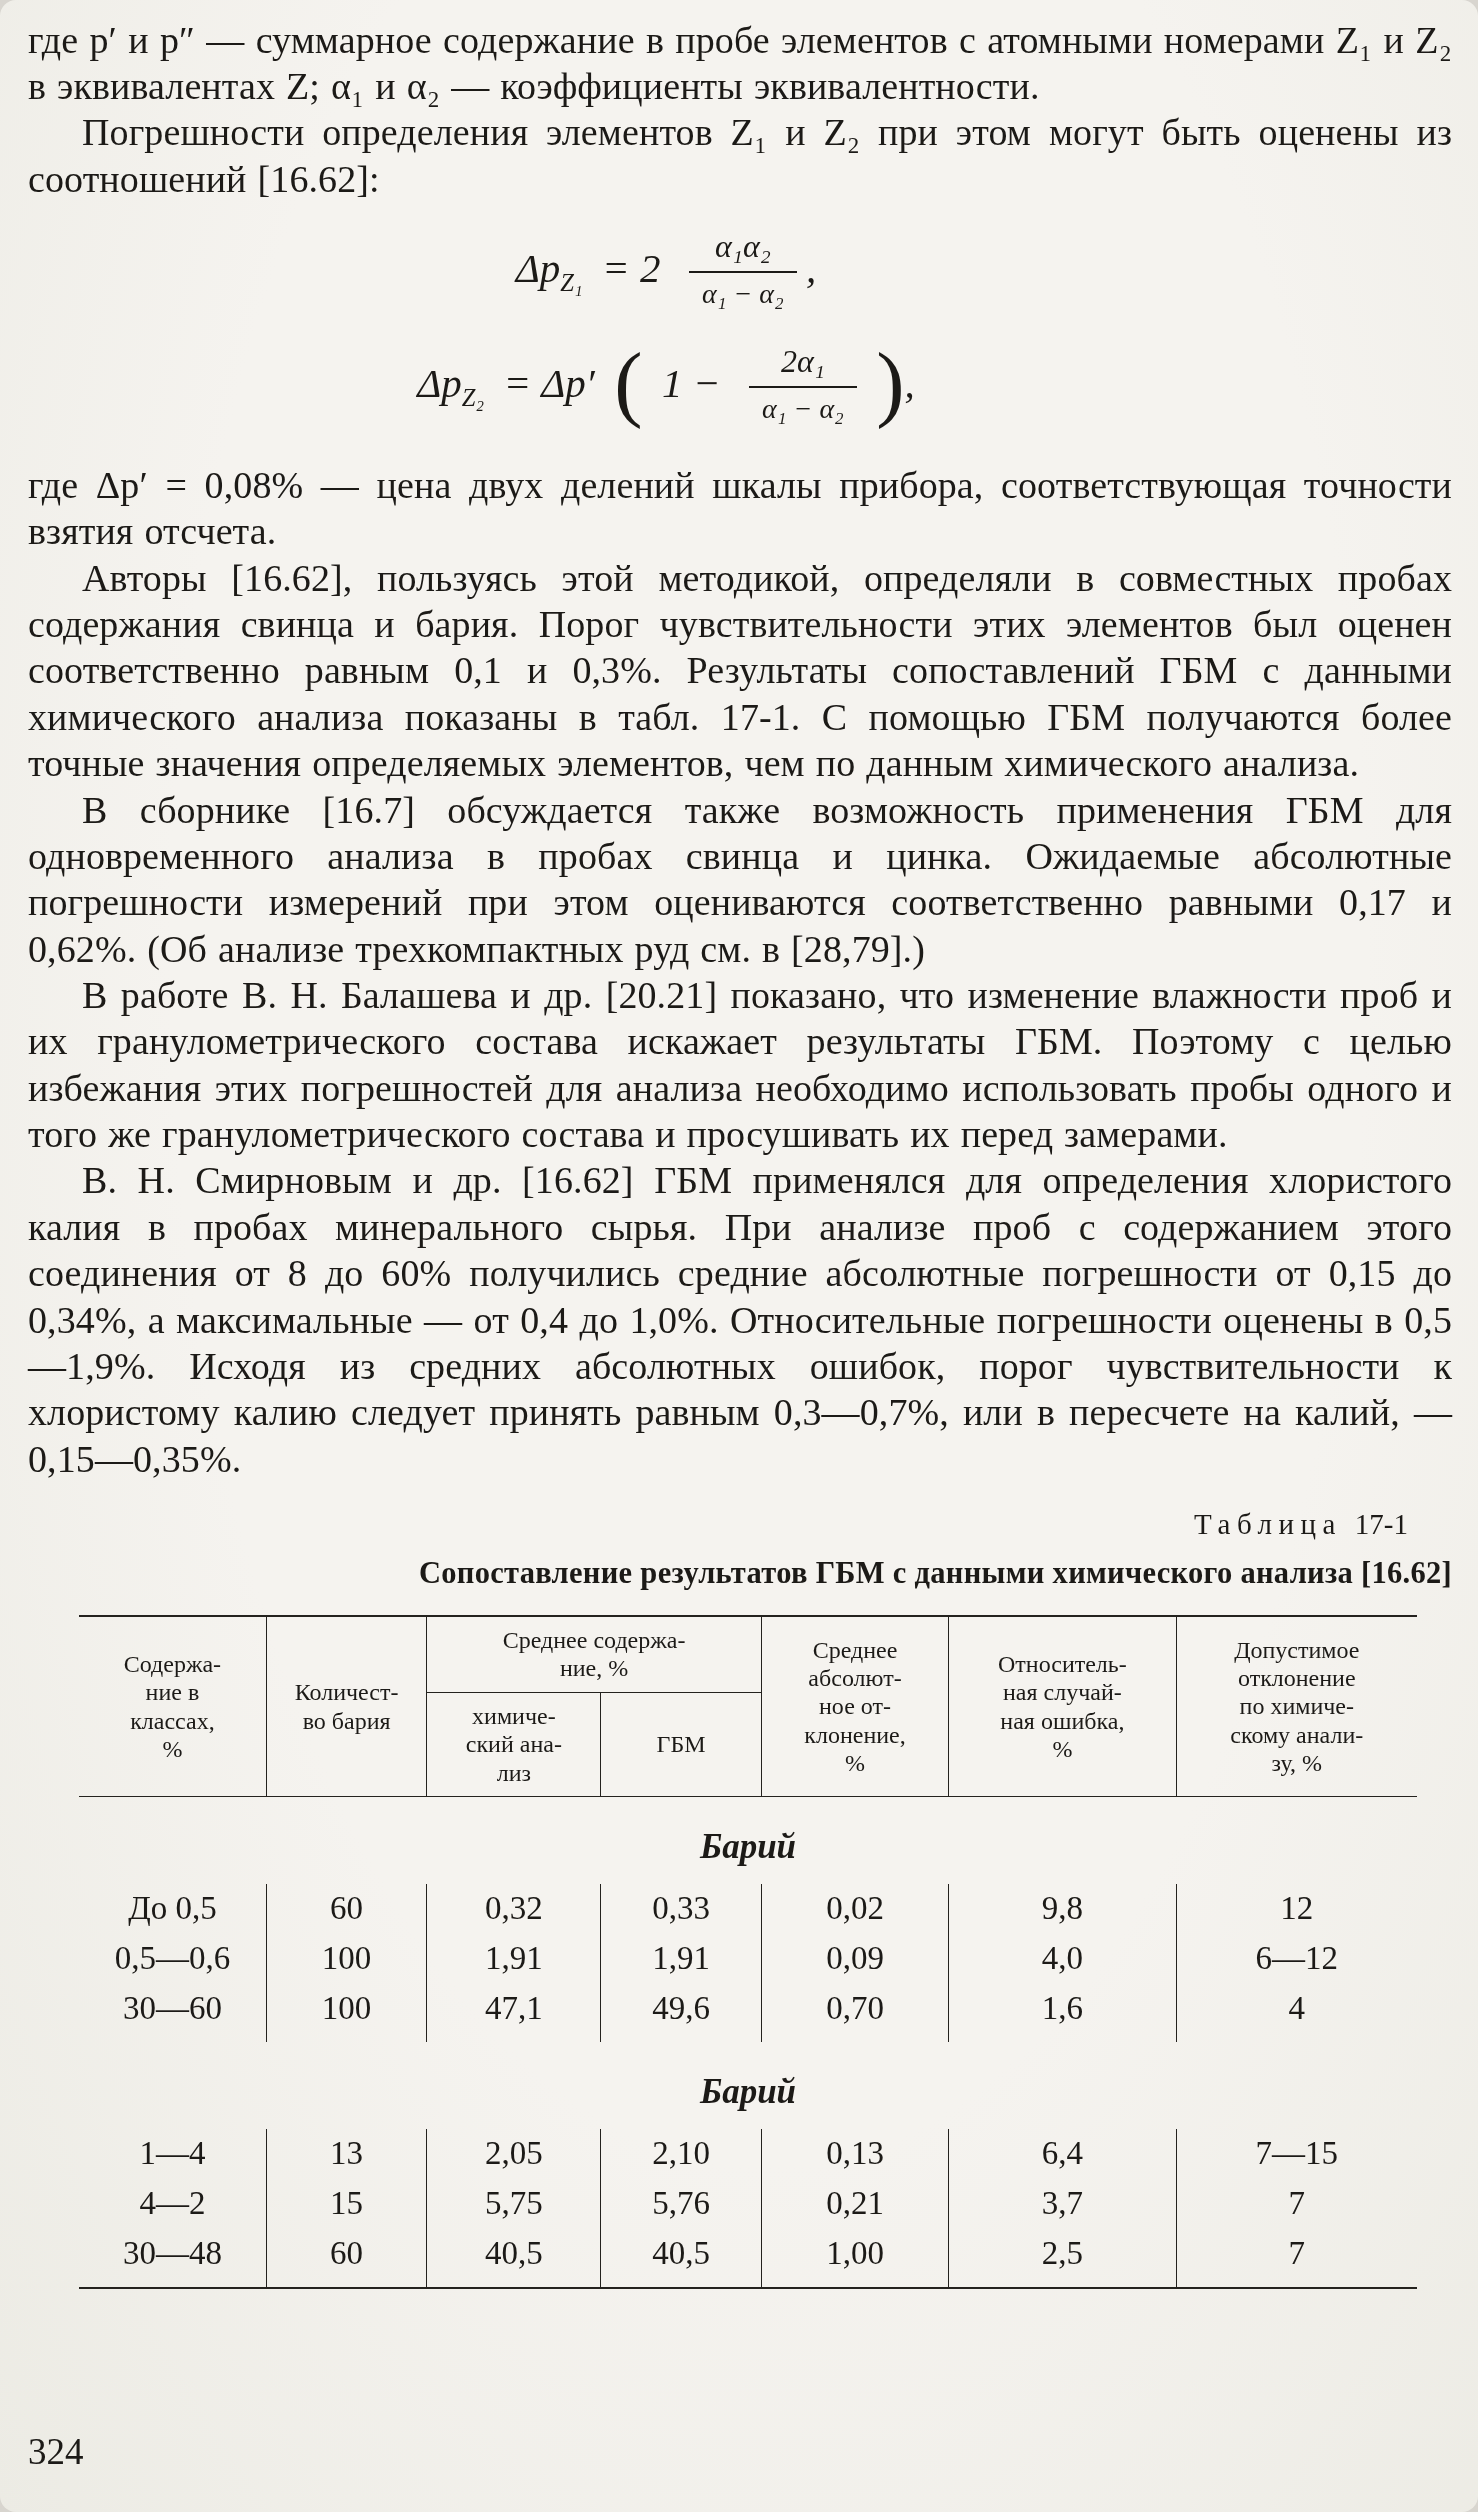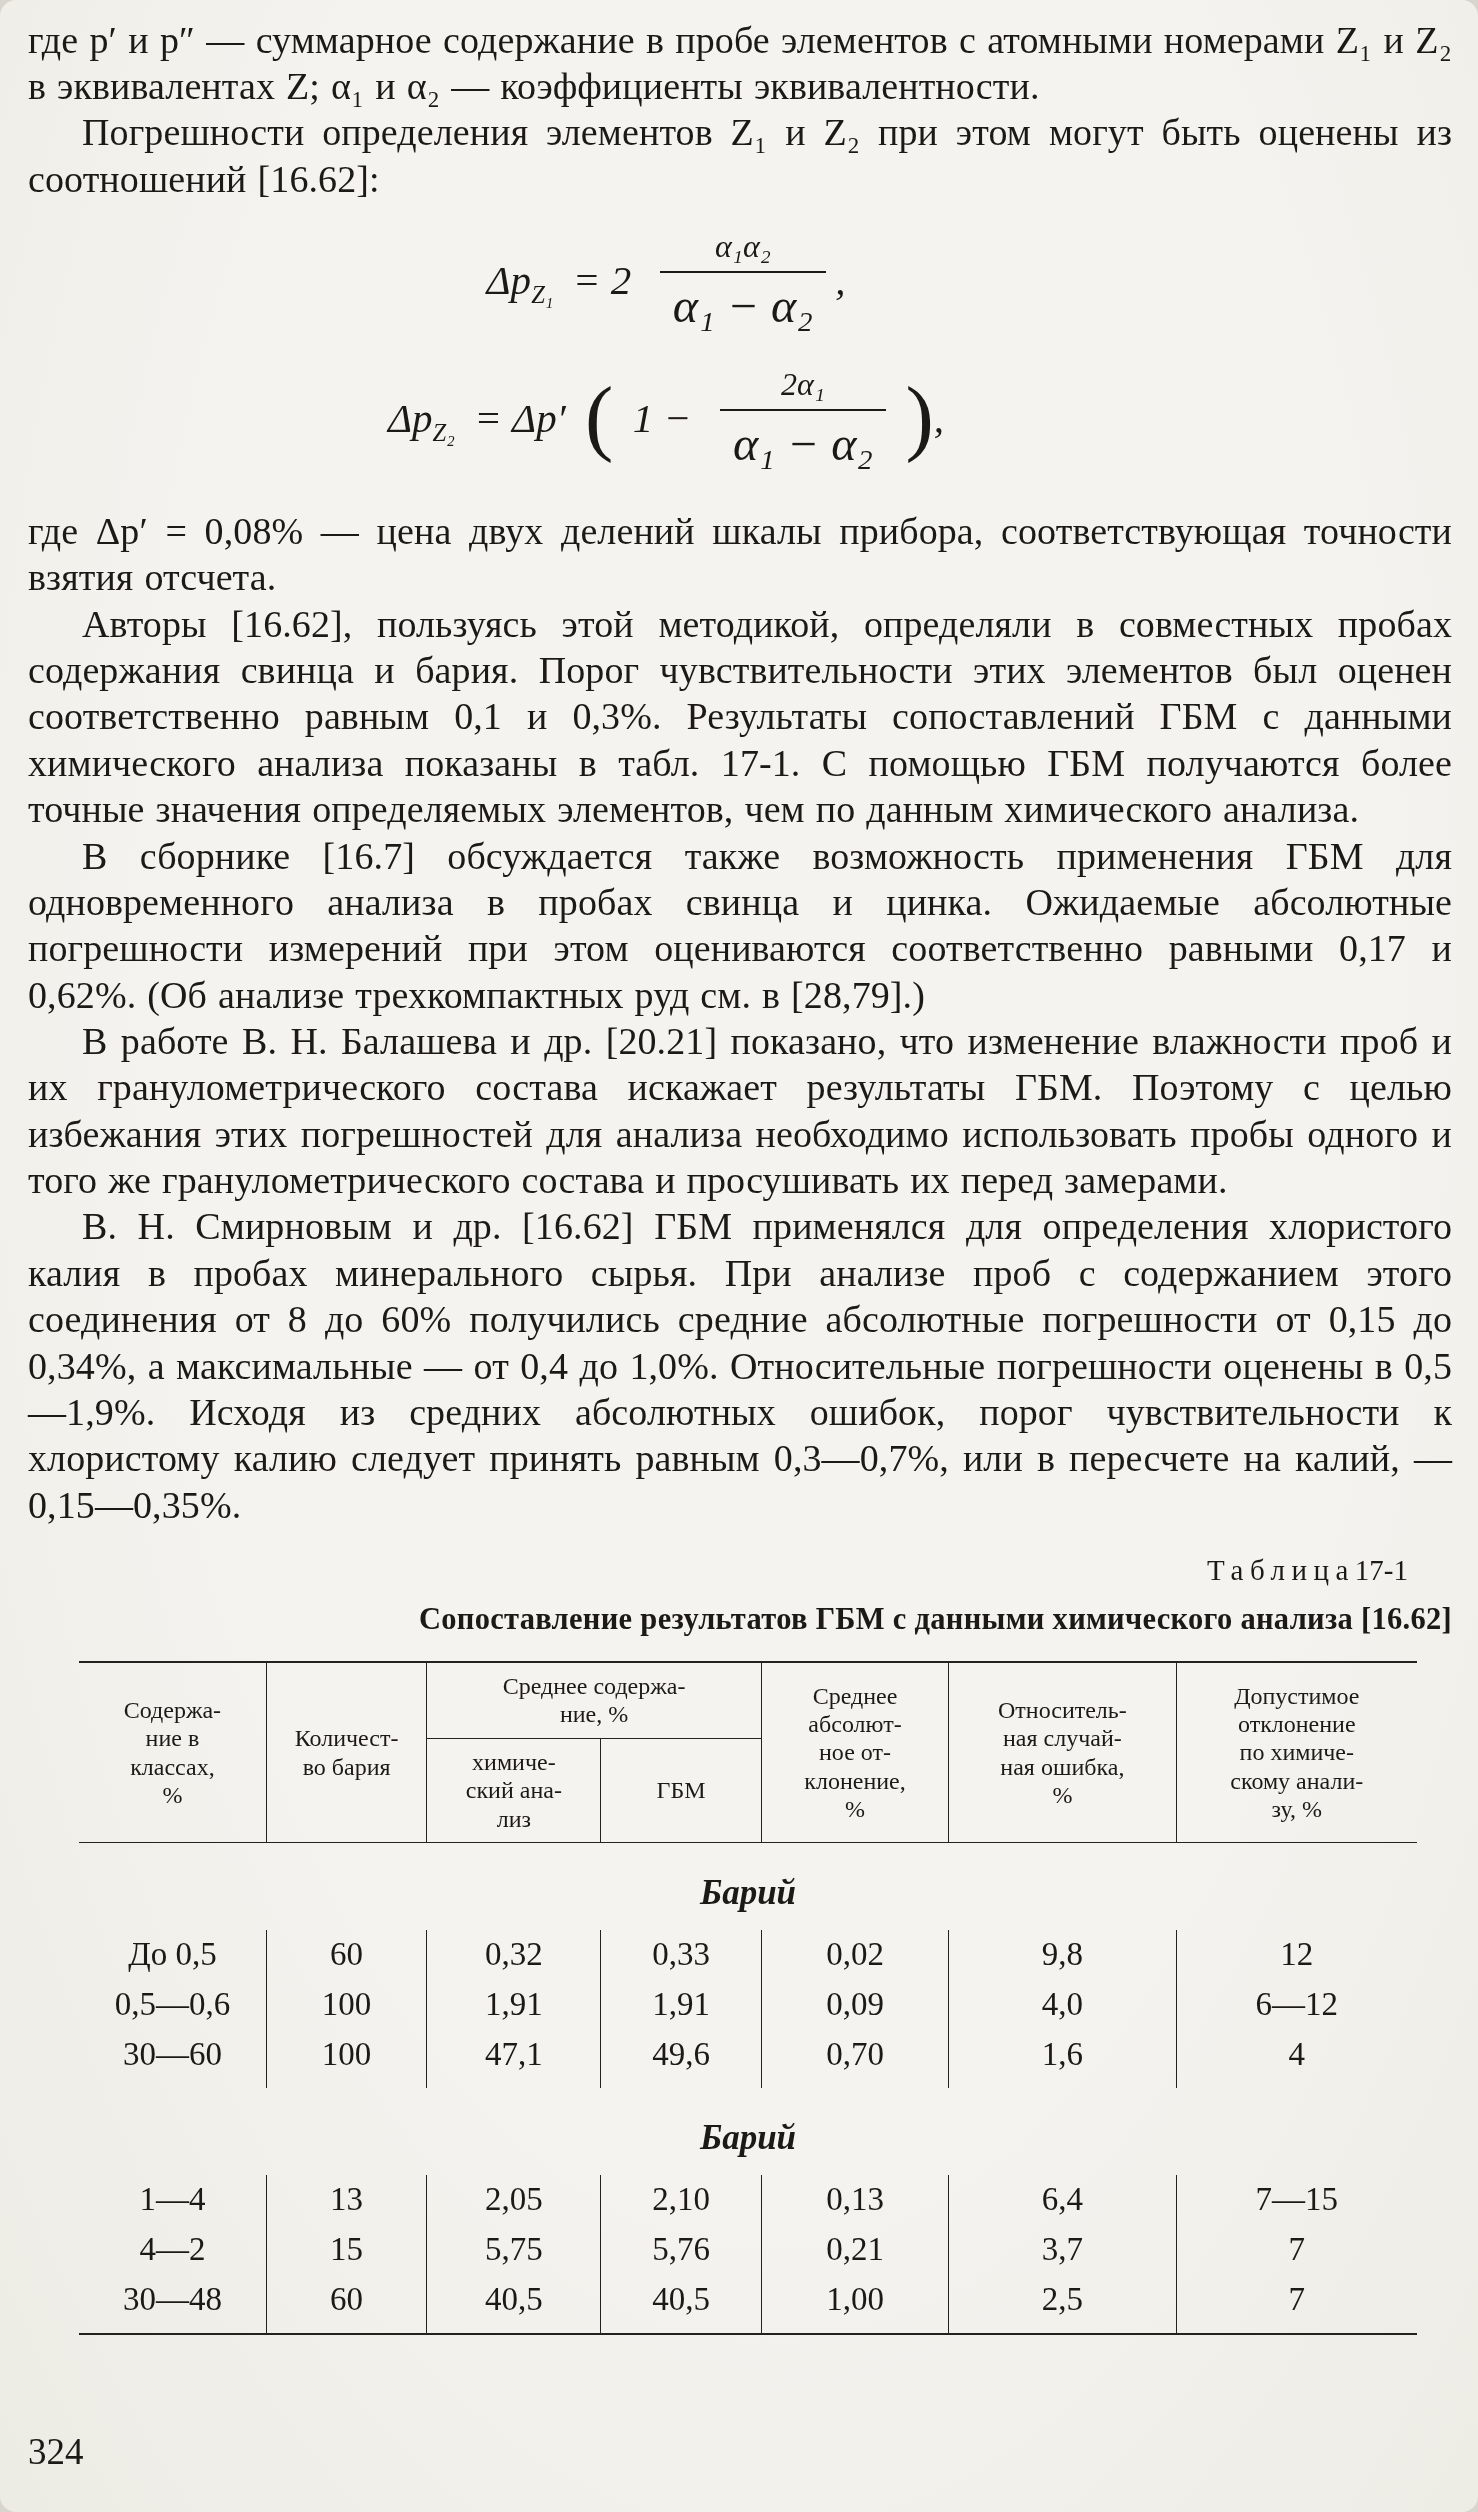--- a/index.html
+++ b/index.html
@@ -49,39 +49,39 @@
   }
   .frac .num {
     display: block;
     padding: 0 13px 5.5px;
     border-bottom: 2.8px solid #1c1a17;
     font-size: 32px;
   }
   .frac .den {
     display: block;
     padding: 5.5px 13px 0;
-    font-size: 48px;
+    font-size: 28px;
   }
   .paren {
     font-size: 85px;
     font-style: normal;
     font-weight: 400;
     vertical-align: middle;
     position: relative;
     top: -6.5px;
     line-height: 0;
   }
 
   .table-label {
     margin-top: 26px;
     text-align: right;
     font-size: 29px;
     padding-right: 44px;
   }
-  .table-label .spaced { letter-spacing: 6.5px; }
+  .table-label .spaced { letter-spacing: 6.5px; margin-right: 13px; }
   .table-title {
     text-align: right;
     font-weight: bold;
     font-size: 30.5px;
     margin: 15px 0 22px;
     letter-spacing: 0.3px;
   }
   table.cmp {
     border-collapse: collapse;
     margin-left: 51px;

